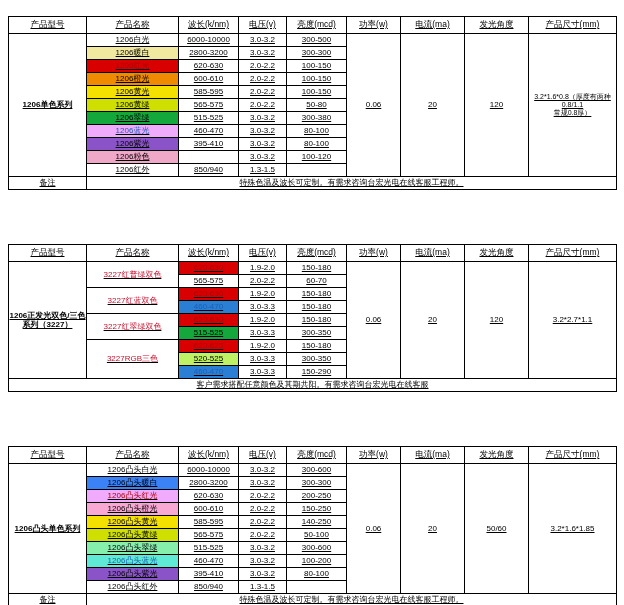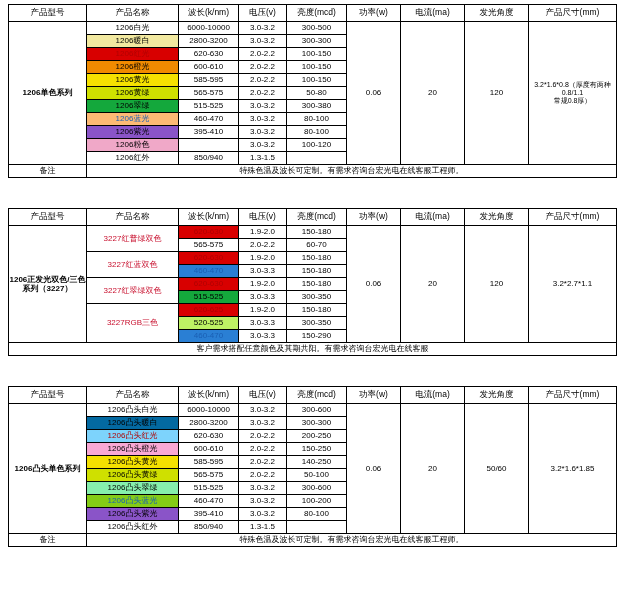--- a/index.html
+++ b/index.html
@@ -1,19 +1,19 @@
 <!DOCTYPE html>
 <html><head>
 <meta charset="utf-8">
 <style>
   html,body{margin:0;padding:0;background:#ffffff;}
   body{font-family:"Liberation Sans","DejaVu Sans",sans-serif;width:624px;height:605px;overflow:hidden;}
   .page{width:624px;height:605px;position:relative;}
   table{border-collapse:collapse;table-layout:fixed;}
-  .tbl{width:608px;margin:4px 8px;}
+  .tbl{width:608px;margin:16px 8px;text-decoration:underline;}
   .tbl td{border:1px solid #000;font-size:8px;text-align:center;vertical-align:middle;line-height:1.15;color:#000;padding:0;}
   .hdr td{height:16px;font-size:8.5px;background:#fff;}
   .rowh{height:13px;}
   .series{font-size:12px;color:#2a2ad0;font-weight:bold;line-height:1.35;}
   .series2{font-size:11px;color:#2a2ad0;font-weight:bold;line-height:1.5;}
   .note{font-size:8px;color:#c00000;text-align:left;padding-left:4px;}
   .note-blue{font-size:8px;color:#2a2ad0;text-align:left;padding-left:6px;}
   .remark{font-size:8px;color:#2a2ad0;}
   .spacer{height:22px;}
   .c1{width:78px}.c2{width:92px}.c3{width:60px}.c4{width:48px}.c5{width:60px}
@@ -91,21 +91,21 @@
       <td>2.0-2.2</td>
       <td>50-80</td>
     </tr>
     <tr class="rowh">
       <td class="nm" style="background:#14a83c">1206翠绿</td>
       <td>515-525</td>
       <td>3.0-3.2</td>
       <td>300-380</td>
     </tr>
     <tr class="rowh">
-      <td class="nm" style="background:#fdba74;color:#1a5fb4">1206蓝光</td>
+      <td class="nm" style="background:#f0abfc;color:#1a5fb4">1206蓝光</td>
       <td>460-470</td>
       <td>3.0-3.2</td>
       <td>80-100</td>
     </tr>
     <tr class="rowh">
       <td class="nm" style="background:#8a54c8">1206紫光</td>
       <td>395-410</td>
       <td>3.0-3.2</td>
       <td>80-100</td>
     </tr>
@@ -249,27 +249,27 @@
       <td class="nm" style="background:#ffffff">1206凸头白光</td>
       <td>6000-10000</td>
       <td>3.0-3.2</td>
       <td>300-600</td>
       <td rowspan="10">0.06</td>
       <td rowspan="10">20</td>
       <td rowspan="10">50/60</td>
       <td rowspan="10">3.2*1.6*1.85</td>
     </tr>
     <tr class="rowh">
-      <td class="nm" style="background:#0369a1">1206凸头暖白</td>
+      <td class="nm" style="background:#3b82f6">1206凸头暖白</td>
       <td>2800-3200</td>
       <td>3.0-3.2</td>
       <td>300-300</td>
     </tr>
     <tr class="rowh">
-      <td class="nm" style="background:#7dd3fc;color:#b00000">1206凸头红光</td>
+      <td class="nm" style="background:#f0abfc;color:#b00000">1206凸头红光</td>
       <td>620-630</td>
       <td>2.0-2.2</td>
       <td>200-250</td>
     </tr>
     <tr class="rowh">
       <td class="nm" style="background:#f9a8d4">1206凸头橙光</td>
       <td>600-610</td>
       <td>2.0-2.2</td>
       <td>150-250</td>
     </tr>
@@ -285,21 +285,21 @@
       <td>2.0-2.2</td>
       <td>50-100</td>
     </tr>
     <tr class="rowh">
       <td class="nm" style="background:#86efac">1206凸头翠绿</td>
       <td>515-525</td>
       <td>3.0-3.2</td>
       <td>300-600</td>
     </tr>
     <tr class="rowh">
-      <td class="nm" style="background:#84cc16;color:#1a5fb4">1206凸头蓝光</td>
+      <td class="nm" style="background:#5eead4;color:#1a5fb4">1206凸头蓝光</td>
       <td>460-470</td>
       <td>3.0-3.2</td>
       <td>100-200</td>
     </tr>
     <tr class="rowh">
       <td class="nm" style="background:#8a54c8">1206凸头紫光</td>
       <td>395-410</td>
       <td>3.0-3.2</td>
       <td>80-100</td>
     </tr>

